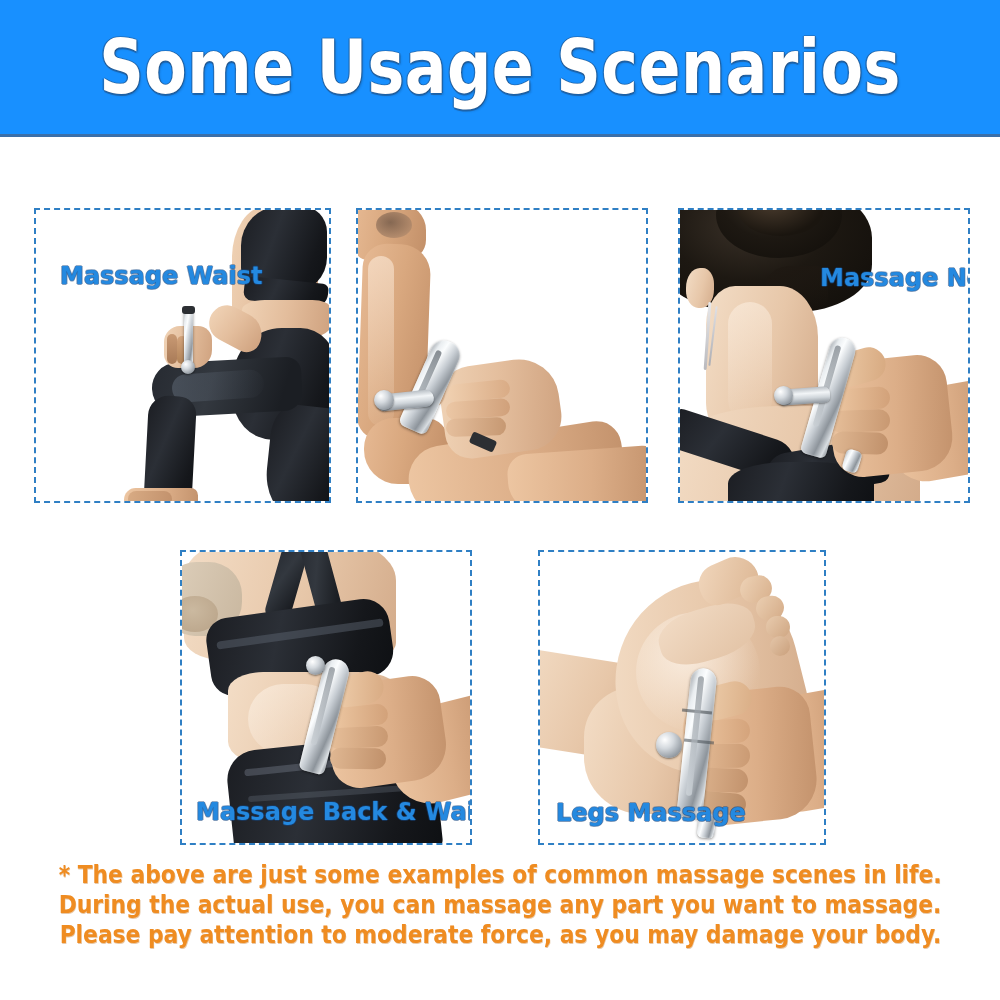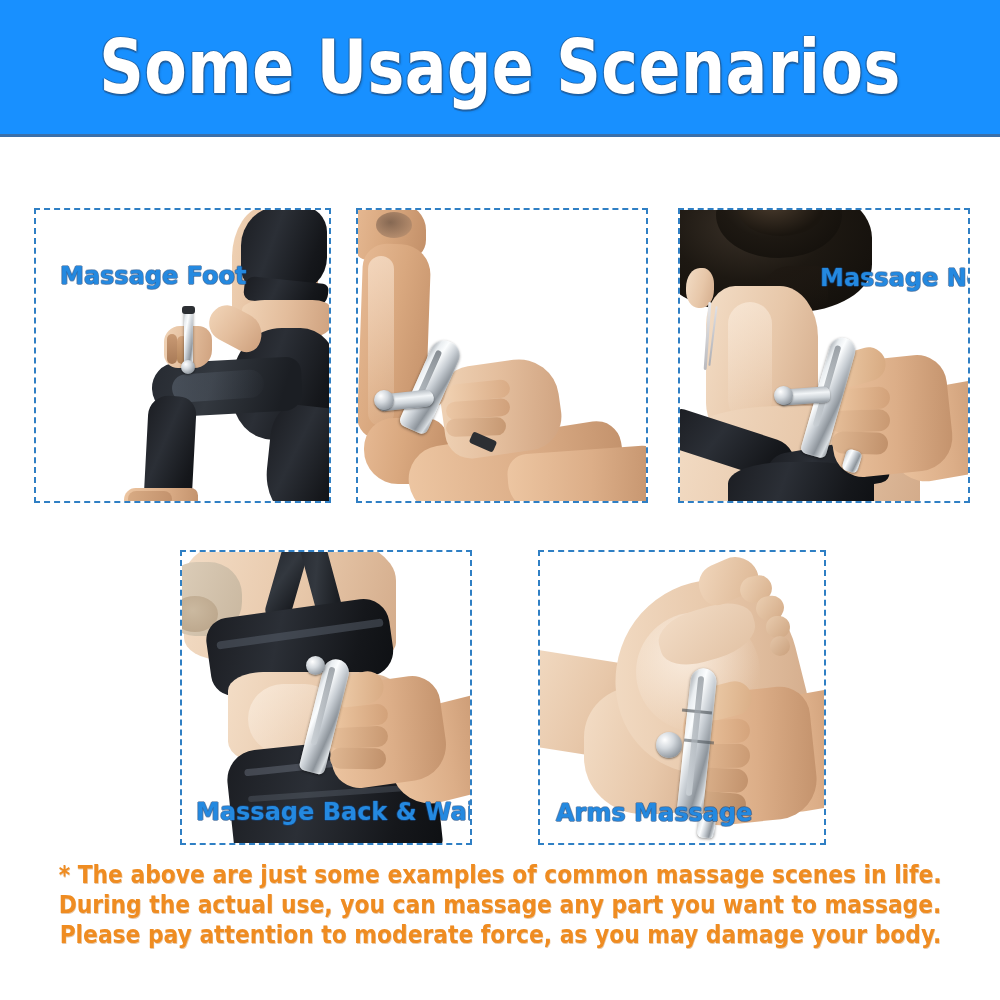--- a/index.html
+++ b/index.html
@@ -145,21 +145,21 @@
     <div class="sh skin-lt" style="left:172px; top:100px; width:56px; height:36px; border-radius:18px 22px 14px 18px; transform:rotate(28deg);"></div>
 
     <div class="sh skin-lt" style="left:128px; top:116px; width:48px; height:42px; border-radius:16px 14px 18px 14px;"></div>
     <div class="sh" style="left:131px; top:124px; width:10px; height:30px; border-radius:6px; background:linear-gradient(180deg,#c99a74,#a87a57);"></div>
     <div class="sh" style="left:141px; top:126px; width:10px; height:28px; border-radius:6px; background:linear-gradient(180deg,#d3a47d,#b08257);"></div>
 
     <div class="sh tool-body" style="left:148px; top:98px; width:9px; height:62px;"></div>
     <div class="sh tool-dark" style="left:146px; top:96px; width:13px; height:8px;"></div>
     <div class="sh tool-ball" style="left:145px; top:150px; width:14px; height:14px;"></div>
   </div>
-  <div class="tile-label" style="left:24px; top:53px;">Massage Foot</div>
+  <div class="tile-label" style="left:24px; top:53px;">Massage Waist</div>
 </div>
 
 <div class="tile" style="left:356px; top:208px; width:292px; height:295px;">
   <div class="photo">
 
     <div class="sh skin" style="left:-4px; top:-6px; width:72px; height:56px; border-radius:18px 26px 20px 14px;"></div>
     <div class="sh" style="left:18px; top:2px; width:36px; height:26px; border-radius:50%; background:radial-gradient(ellipse at 40% 40%,#6a5344,#a98468 70%,rgba(0,0,0,0) 100%); opacity:.75;"></div>
 
     <div class="sh skin" style="left:2px; top:34px; width:68px; height:196px; border-radius:24px 30px 26px 22px; transform:rotate(2deg);"></div>
 
@@ -299,20 +299,20 @@
 
     <div class="sh tool-body" style="left:144px; top:116px; width:26px; height:150px; border-radius:13px 13px 5px 5px; transform:rotate(6deg);"></div>
     <div class="sh" style="left:142px; top:158px; width:30px; height:3px; background:rgba(70,76,82,.6); transform:rotate(6deg);"></div>
     <div class="sh" style="left:144px; top:188px; width:30px; height:3px; background:rgba(70,76,82,.55); transform:rotate(6deg);"></div>
     <div class="sh" style="left:152px; top:124px; width:6px; height:120px; border-radius:3px; background:linear-gradient(180deg,#868d94,#d2d8dd); transform:rotate(6deg); opacity:.7;"></div>
 
     <div class="sh tool-ball" style="left:116px; top:180px; width:26px; height:26px;"></div>
 
     <div class="sh tool-body" style="left:158px; top:262px; width:17px; height:24px; border-radius:5px; transform:rotate(6deg);"></div>
   </div>
-  <div class="tile-label" style="left:16px; top:248px;">Arms Massage</div>
+  <div class="tile-label" style="left:16px; top:248px;">Legs Massage</div>
 </div>
 
 <div id="footer">
   <div class="foot-line">* The above are just some examples of common massage scenes in life.</div>
   <div class="foot-line">During the actual use, you can massage any part you want to massage.</div>
   <div class="foot-line">Please pay attention to moderate force, as you may damage your body.</div>
 </div>
 
 </body></html>

